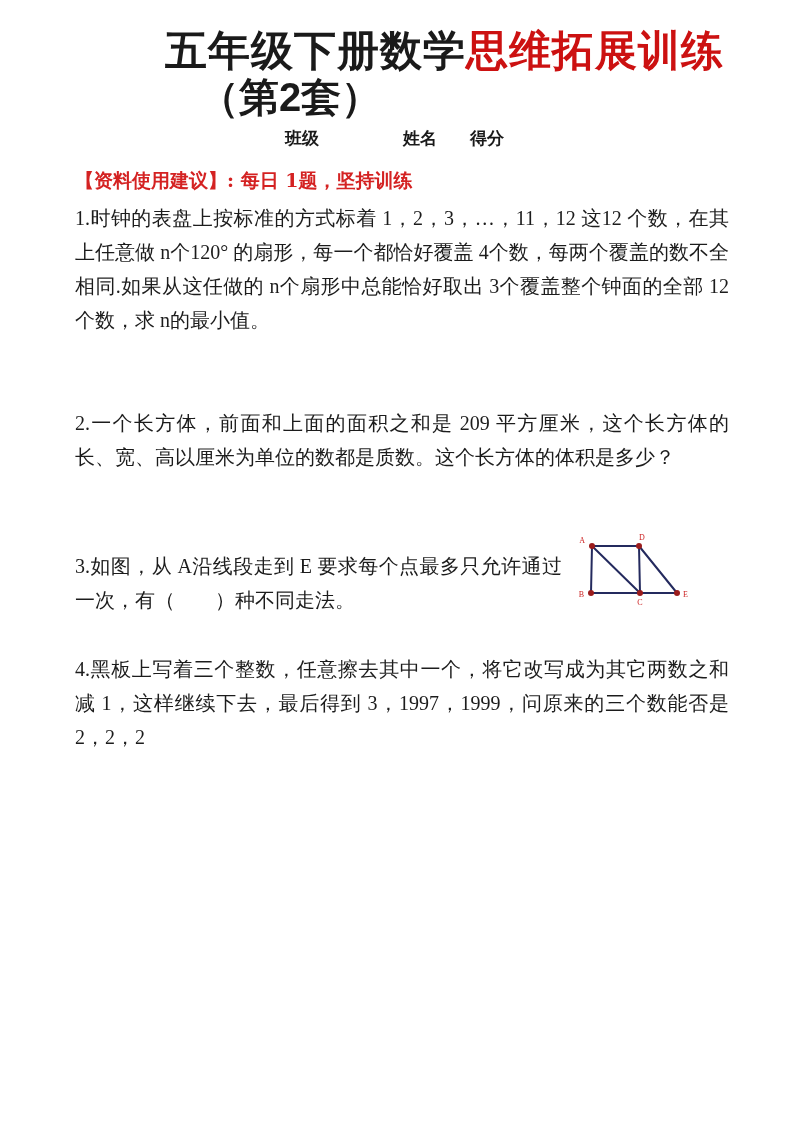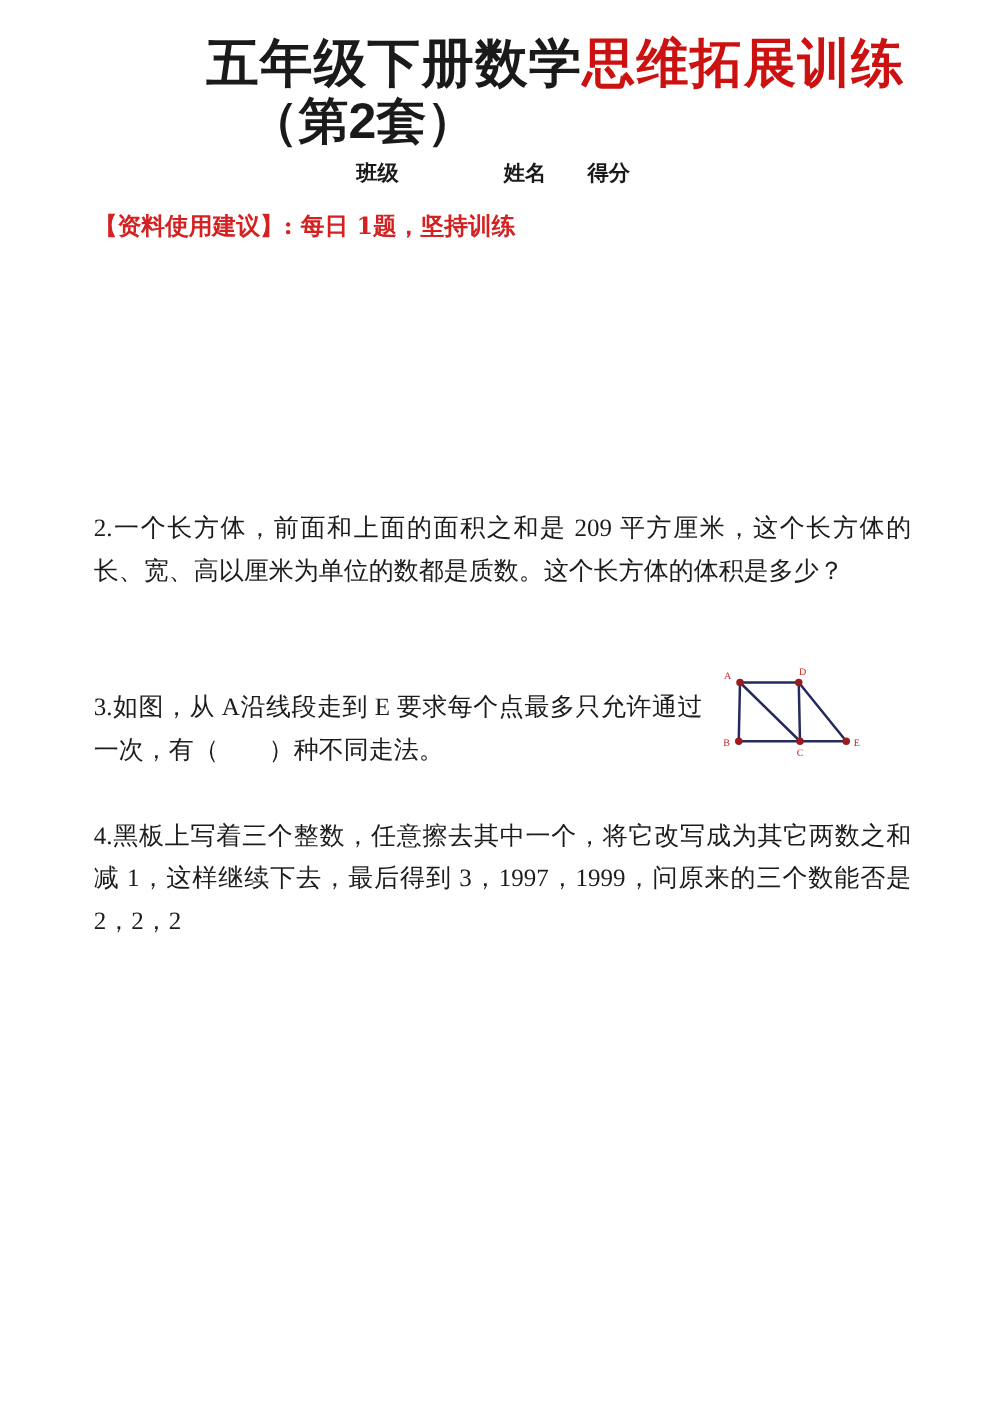--- a/index.html
+++ b/index.html
@@ -110,20 +110,21 @@
     <span class="t-black">五年级下册数学</span><span class="t-red">思维拓展训练</span>
   </div>
   <div class="title-line2">（第2套）</div>
 
   <div class="meta-label meta-class">班级</div>
   <div class="meta-label meta-name">姓名</div>
   <div class="meta-label meta-score">得分</div>
 
   <div class="usage-tip">【资料使用建议】: 每日 1题，坚持训练</div>
 
+  <div class="question q1">1.时钟的表盘上按标准的方式标着 1，2，3，…，11，12 这12 个数，在其上任意做 n个120° 的扇形，每一个都恰好覆盖 4个数，每两个覆盖的数不全相同.如果从这任做的 n个扇形中总能恰好取出 3个覆盖整个钟面的全部 12 个数，求 n的最小值。</div>
   <div class="question q2">2.一个长方体，前面和上面的面积之和是 209 平方厘米，这个长方体的长、宽、高以厘米为单位的数都是质数。这个长方体的体积是多少？</div>
   <div class="question q3">3.如图，从 A沿线段走到 E  要求每个点最多只允许通过一次，有（　　）种不同走法。</div>
   <div class="question q4">4.黑板上写着三个整数，任意擦去其中一个，将它改写成为其它两数之和减 1，这样继续下去，最后得到 3，1997，1999，问原来的三个数能否是 2，2，2</div>
 
   <svg class="q3-figure" viewBox="0 0 120 84" xmlns="http://www.w3.org/2000/svg">
 
     <g stroke="#242a5e" stroke-width="2" stroke-linecap="round">
       <line x1="16" y1="16" x2="63" y2="16"></line>
       <line x1="16" y1="16" x2="15" y2="63"></line>
       <line x1="15" y1="63" x2="64" y2="63"></line>

